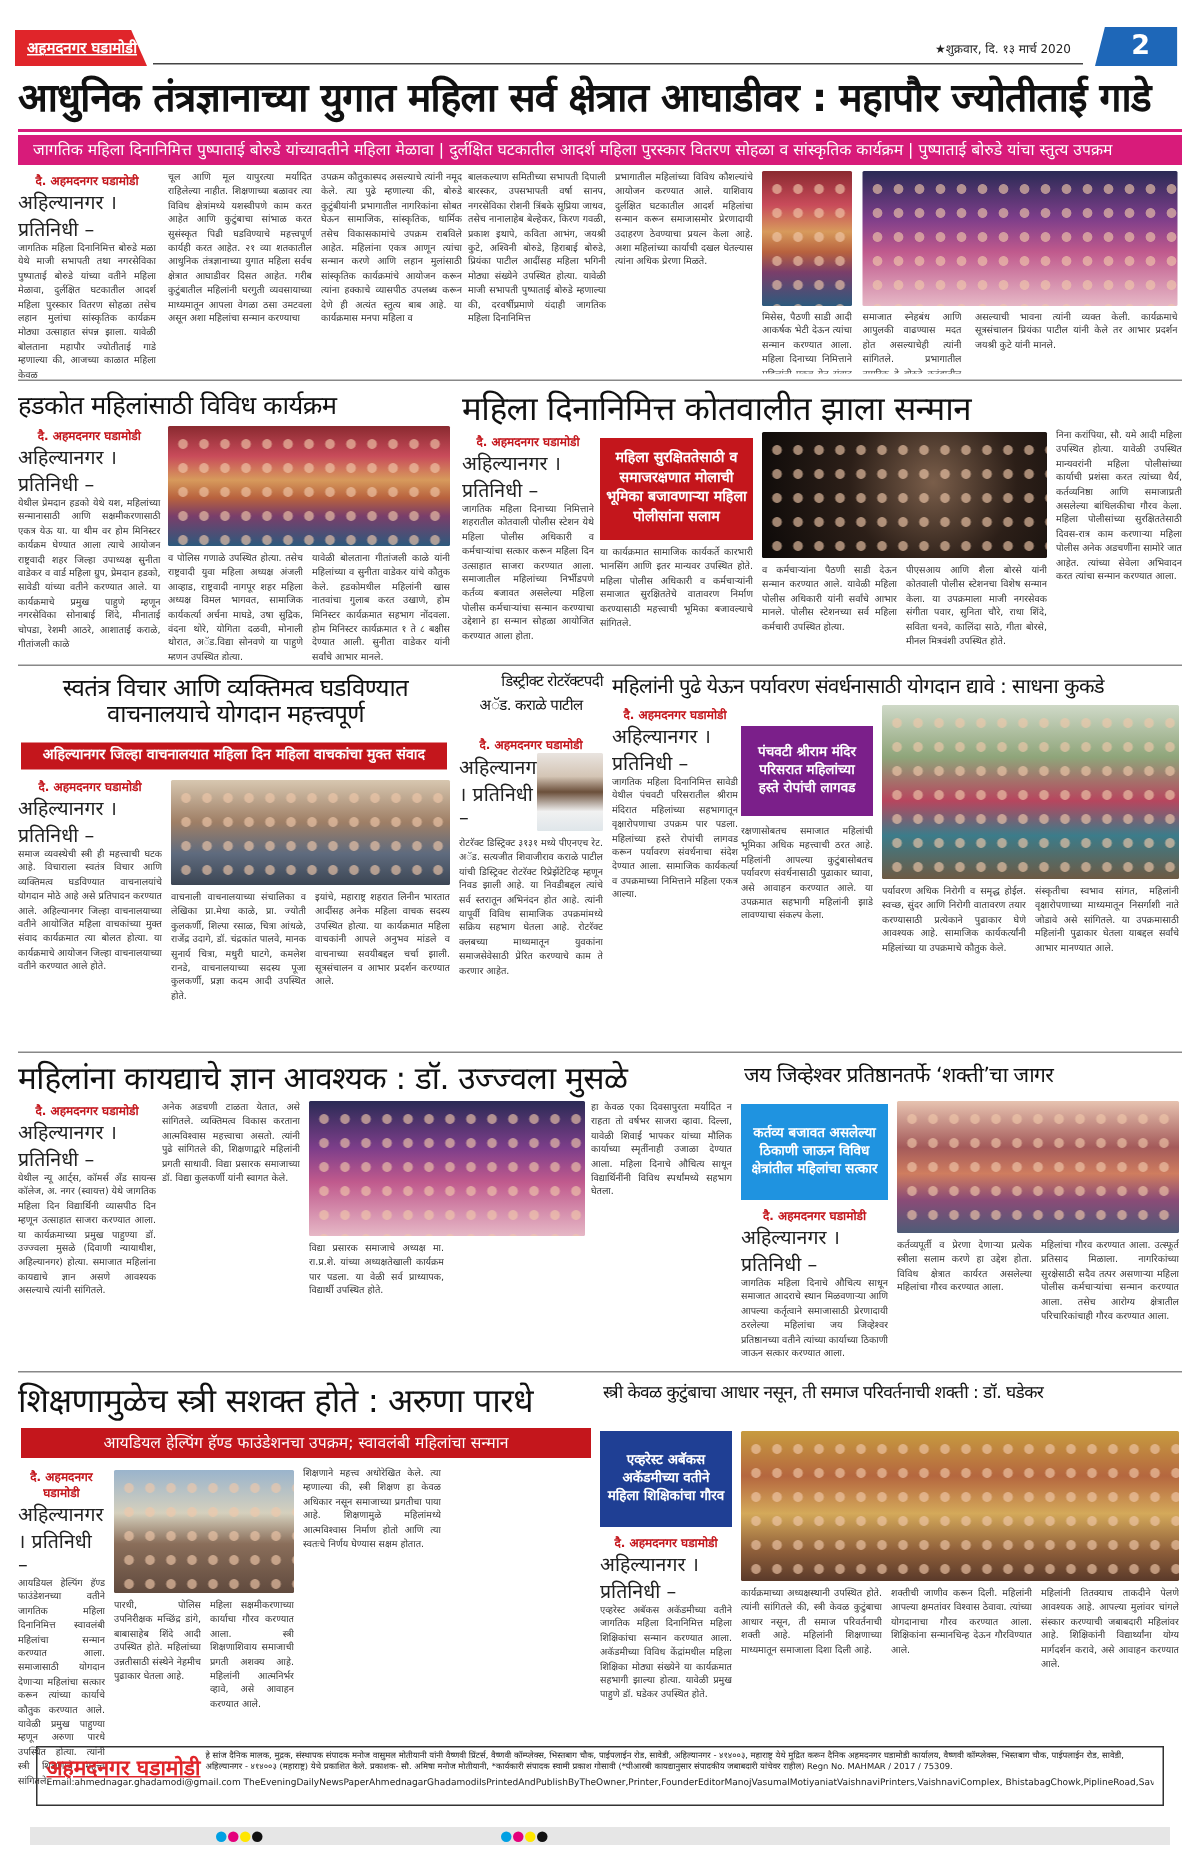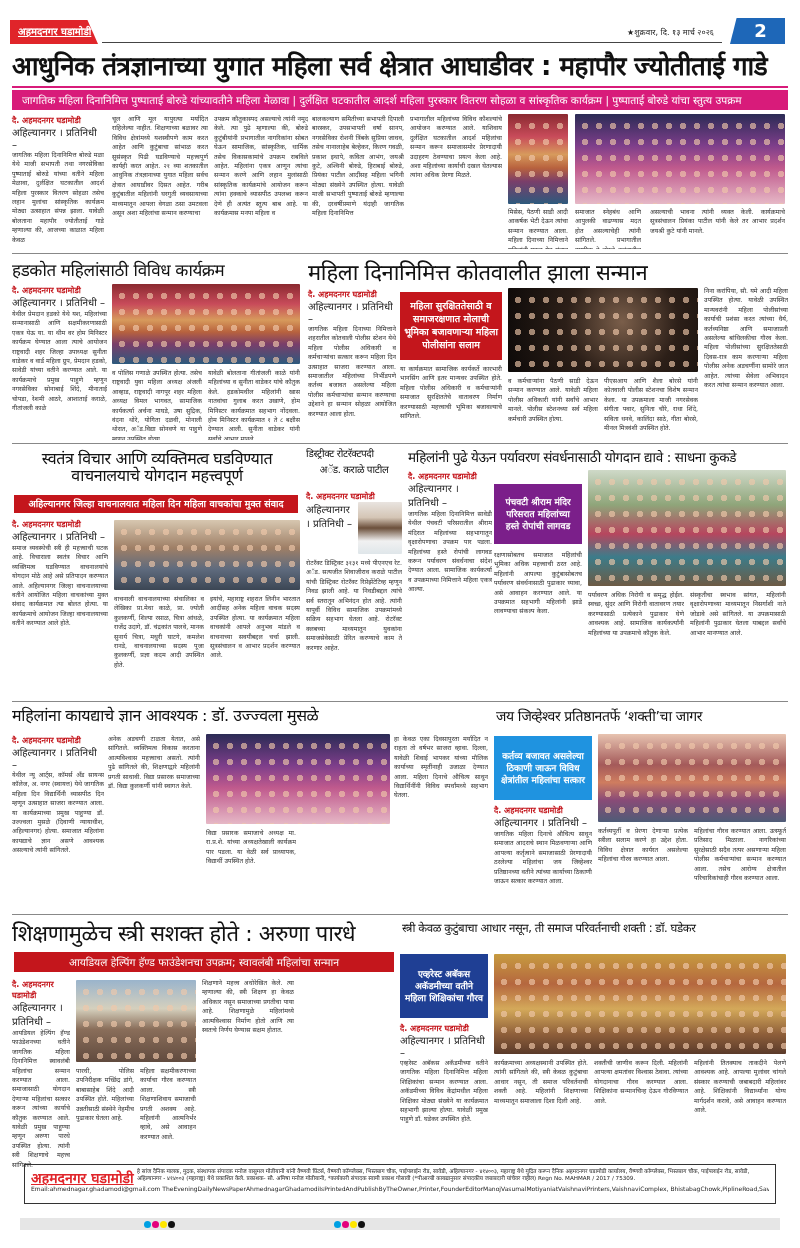--- a/index.html
+++ b/index.html
@@ -7,22 +7,22 @@
 .abs{position:absolute}
 .masthead{left:10px;top:20px;width:88px;height:24px;background:#e0252a;clip-path:polygon(0 0,88% 0,100% 100%,0 100%)}
 .masthead span{display:block;color:#fff;font-weight:bold;font-size:10px;padding:4px 0 0 8px;text-decoration:underline}
 .topline{left:102px;top:42px;width:620px;height:1px;background:#444}
 .date{right:86px;top:26px;font-size:8px;color:#222}
 .pagenum{left:730px;top:18px;width:55px;height:26px;background:#1e67b8;clip-path:polygon(12% 0,100% 0,100% 100%,0 100%);color:#fff;font-weight:bold;font-size:18px;text-align:center;line-height:26px;padding-left:6px}
 .main-headline{left:12px;top:48px;width:776px;font-size:26px;font-weight:bold;color:#111;letter-spacing:-0.5px;white-space:nowrap;line-height:36px}
 .rule-pink{left:12px;top:86px;width:776px;height:2px;background:#d81b7a}
 .banner-pink{left:12px;top:90px;width:776px;height:20px;background:#d81b7a;color:#fff;font-size:10.5px;line-height:20px;padding-left:10px;white-space:nowrap;overflow:hidden}
 .col{font-size:6.3px;line-height:9.4px;color:#333;text-align:justify;overflow:hidden}
-.byline{font-size:8px;font-weight:bold;color:#c4161c;text-align:left}
-.dateline{font-size:10px;color:#222}
+.byline{font-size:8px;font-weight:bold;color:#c4161c;text-align:center}
+.dateline{font-size:13px;color:#222}
 .photo{overflow:hidden;border-radius:1px}
 .ph-crowd{background:linear-gradient(180deg,#8a2a30 0%,#c84b5a 25%,#d79a5c 45%,#b8623e 60%,#7a3e6a 75%,#2d5a7d 100%)}
 .ph-night{background:radial-gradient(circle at 60% 40%,#7a5e4a 0%,#2c1f18 45%,#0c0908 100%)}
 .ph-green{background:linear-gradient(180deg,#cfd9c8 0%,#8fa57a 30%,#b7465e 55%,#3c7c8a 75%,#6d5a44 100%)}
 .ph-hall{background:linear-gradient(180deg,#d7c7b0 0%,#9f7f66 40%,#5f6b7e 70%,#3c4654 100%)}
 .ph-stage{background:linear-gradient(180deg,#2b2b55 0%,#7d3e8a 35%,#c05a8d 60%,#e6b8c6 100%)}
 .ph-group{background:linear-gradient(180deg,#e7c3b0 0%,#a45a5a 35%,#cf7d5f 55%,#8a4b77 75%,#4e5c77 100%)}
 .ph-field{background:linear-gradient(180deg,#9ab4cc 0%,#d5d0bd 35%,#8a6e5a 60%,#604a3e 100%)}
 .ph-gold{background:linear-gradient(180deg,#c79b3f 0%,#b5673f 30%,#d4a95a 55%,#8f5f3a 80%,#5a3a2a 100%)}
 .ph-portrait{background:linear-gradient(180deg,#e9e4e0 0%,#d4c5b5 30%,#6b4f3a 50%,#f1f1f1 75%,#dfe6ea 100%)}
@@ -38,21 +38,21 @@
 .regbar{left:20px;top:1218px;width:760px;height:12px;background:#e6e6e6}
 .dot{position:absolute;width:7px;height:7px;border-radius:50%;top:2.5px}
 </style>
 </head>
 <body>
 
 <div class="abs masthead">
     <span>अहमदनगर घडामोडी</span>
   </div>
 <div class="abs topline"></div>
-<div class="abs date">★शुक्रवार, दि. १३ मार्च २०२६</div>
+<div class="abs date">★शुक्रवार, दि. १३ मार्च 2020</div>
 <div class="abs pagenum">2</div>
 
 <div class="abs main-headline">आधुनिक तंत्रज्ञानाच्या युगात महिला सर्व क्षेत्रात आघाडीवर : महापौर ज्योतीताई गाडे</div>
 <div class="abs rule-pink"></div>
 <div class="abs banner-pink">जागतिक महिला दिनानिमित्त पुष्पाताई बोरुडे यांच्यावतीने महिला मेळावा | दुर्लक्षित घटकातील आदर्श महिला पुरस्कार वितरण सोहळा व सांस्कृतिक कार्यक्रम | पुष्पाताई बोरुडे यांचा स्तुत्य उपक्रम</div>
 
 <div class="abs" style="left:12px;top:114px;width:92px">
   <div class="byline">दै. अहमदनगर घडामोडी</div>
   <div class="dateline">अहिल्यानगर । प्रतिनिधी –</div>
   <div class="col" style="height:115px">जागतिक महिला दिनानिमित्त बोरुडे मळा येथे माजी सभापती तथा नगरसेविका पुष्पाताई बोरुडे यांच्या वतीने महिला मेळावा, दुर्लक्षित घटकातील आदर्श महिला पुरस्कार वितरण सोहळा तसेच लहान मुलांचा सांस्कृतिक कार्यक्रम मोठ्या उत्साहात संपन्न झाला. यावेळी बोलताना महापौर ज्योतीताई गाडे म्हणाल्या की, आजच्या काळात महिला केवळ</div>
@@ -107,21 +107,21 @@
   <div class="byline">दै. अहमदनगर घडामोडी</div>
   <div class="dateline">अहिल्यानगर । प्रतिनिधी –</div>
   <div class="col" style="height:152px">समाज व्यवस्थेची स्त्री ही महत्त्वाची घटक आहे. विचाराला स्वतंत्र विचार आणि व्यक्तिमत्व घडविण्यात वाचनालयांचे योगदान मोठे आहे असे प्रतिपादन करण्यात आले. अहिल्यानगर जिल्हा वाचनालयाच्या वतीने आयोजित महिला वाचकांच्या मुक्त संवाद कार्यक्रमात त्या बोलत होत्या. या कार्यक्रमाचे आयोजन जिल्हा वाचनालयाच्या वतीने करण्यात आले होते.</div>
 </div>
 <div class="abs photo ph-hall" style="left:114px;top:520px;width:186px;height:70px">
     <div class="faces"></div>
   </div>
 <div class="abs col" style="left:114px;top:594px;width:90px;height:96px">वाचनाली वाचनालयाच्या संचालिका व लेखिका प्रा.मेधा काळे, प्रा. ज्योती कुलकर्णी, शिल्पा रसाळ, चित्रा आंधळे, राजेंद्र उदागे, डॉ. चंद्रकांत पालवे, मानक सुनार्य चित्रा, मधुरी घाटगे, कमलेश रानडे, वाचनालयाच्या सदस्य पूजा कुलकर्णी, प्रज्ञा कदम आदी उपस्थित होते.</div>
 <div class="abs col" style="left:210px;top:594px;width:90px;height:96px">इयांचे, महाराष्ट्र शहरात लिनीन भारतात आदींसह अनेक महिला वाचक सदस्य उपस्थित होत्या. या कार्यक्रमात महिला वाचकांनी आपले अनुभव मांडले व वाचनाच्या सवयीबद्दल चर्चा झाली. सूत्रसंचालन व आभार प्रदर्शन करण्यात आले.</div>
 
-<div class="abs sec-headline" style="left:306px;top:446px;width:96px;font-size:10px;text-align:left">डिस्ट्रीक्ट रोटरॅक्टपदी</div>
+<div class="abs sec-headline" style="left:306px;top:446px;width:96px;font-size:10px;text-align:right">डिस्ट्रीक्ट रोटरॅक्टपदी</div>
 <div class="abs sec-headline" style="left:306px;top:462px;width:96px;font-size:10px;text-align:center">अॅड. कराळे पाटील</div>
 <div class="abs byline" style="left:306px;top:490px;width:96px">दै. अहमदनगर घडामोडी</div>
 <div class="abs dateline" style="left:306px;top:502px;width:50px">अहिल्यानगर । प्रतिनिधी –</div>
 <div class="abs photo ph-portrait" style="left:358px;top:502px;width:44px;height:52px"></div>
 <div class="abs col" style="left:306px;top:558px;width:96px;height:132px">रोटरॅक्ट डिस्ट्रिक्ट ३१३१ मध्ये पीएनएच रेट. अॅड. सत्यजीत शिवाजीराव कराळे पाटील यांची डिस्ट्रिक्ट रोटरॅक्ट रिप्रेझेंटेटिव्ह म्हणून निवड झाली आहे. या निवडीबद्दल त्यांचे सर्व स्तरातून अभिनंदन होत आहे. त्यांनी यापूर्वी विविध सामाजिक उपक्रमांमध्ये सक्रिय सहभाग घेतला आहे. रोटरॅक्ट क्लबच्या माध्यमातून युवकांना समाजसेवेसाठी प्रेरित करण्याचे काम ते करणार आहेत.</div>
 
 <div class="abs sec-headline" style="left:408px;top:448px;width:382px;font-size:13.5px">महिलांनी पुढे येऊन पर्यावरण संवर्धनासाठी योगदान द्यावे : साधना कुकडे</div>
 <div class="abs" style="left:408px;top:470px;width:84px">
   <div class="byline">दै. अहमदनगर घडामोडी</div>
   <div class="dateline">अहिल्यानगर । प्रतिनिधी –</div>
@@ -129,21 +129,21 @@
 </div>
 <div class="abs callbox" style="left:494px;top:484px;width:88px;height:60px;background:#7b1f8a;font-size:9px">पंचवटी श्रीराम मंदिर परिसरात महिलांच्या हस्ते रोपांची लागवड</div>
 <div class="abs col" style="left:494px;top:550px;width:88px;height:140px">रक्षणासोबतच समाजात महिलांची भूमिका अधिक महत्त्वाची ठरत आहे. महिलांनी आपल्या कुटुंबासोबतच पर्यावरण संवर्धनासाठी पुढाकार घ्यावा, असे आवाहन करण्यात आले. या उपक्रमात सहभागी महिलांनी झाडे लावण्याचा संकल्प केला.</div>
 <div class="abs photo ph-green" style="left:588px;top:470px;width:198px;height:116px">
     <div class="faces"></div>
   </div>
 <div class="abs col" style="left:588px;top:590px;width:96px;height:100px">पर्यावरण अधिक निरोगी व समृद्ध होईल. स्वच्छ, सुंदर आणि निरोगी वातावरण तयार करण्यासाठी प्रत्येकाने पुढाकार घेणे आवश्यक आहे. सामाजिक कार्यकर्त्यांनी महिलांच्या या उपक्रमाचे कौतुक केले.</div>
 <div class="abs col" style="left:690px;top:590px;width:96px;height:100px">संस्कृतीचा स्वभाव सांगत, महिलांनी वृक्षारोपणाच्या माध्यमातून निसर्गाशी नाते जोडावे असे सांगितले. या उपक्रमासाठी महिलांनी पुढाकार घेतला याबद्दल सर्वांचे आभार मानण्यात आले.</div>
 <div class="abs hr" style="left:12px;top:701px;width:776px"></div>
 
-<div class="abs sec-headline" style="left:12px;top:704px;width:478px;font-size:16px">महिलांना कायद्याचे ज्ञान आवश्यक : डॉ. उज्ज्वला मुसळे</div>
+<div class="abs sec-headline" style="left:12px;top:704px;width:478px;font-size:21px">महिलांना कायद्याचे ज्ञान आवश्यक : डॉ. उज्ज्वला मुसळे</div>
 <div class="abs" style="left:12px;top:734px;width:92px">
   <div class="byline">दै. अहमदनगर घडामोडी</div>
   <div class="dateline">अहिल्यानगर । प्रतिनिधी –</div>
   <div class="col" style="height:160px">येथील न्यू आर्ट्स, कॉमर्स अँड सायन्स कॉलेज, अ. नगर (स्वायत्त) येथे जागतिक महिला दिन विद्यार्थिनी व्यासपीठ दिन म्हणून उत्साहात साजरा करण्यात आला. या कार्यक्रमाच्या प्रमुख पाहुण्या डॉ. उज्ज्वला मुसळे (दिवाणी न्यायाधीश, अहिल्यानगर) होत्या. समाजात महिलांना कायद्याचे ज्ञान असणे आवश्यक असल्याचे त्यांनी सांगितले.</div>
 </div>
 <div class="abs col" style="left:108px;top:734px;width:92px;height:176px">अनेक अडचणी टाळता येतात, असे सांगितले. व्यक्तिमत्व विकास करताना आत्मविश्वास महत्त्वाचा असतो. त्यांनी पुढे सांगितले की, शिक्षणाद्वारे महिलांनी प्रगती साधावी. विद्या प्रसारक समाजाच्या डॉ. विद्या कुलकर्णी यांनी स्वागत केले.</div>
 <div class="abs photo ph-stage" style="left:206px;top:734px;width:184px;height:90px">
     <div class="faces"></div>
   </div>
 <div class="abs col" style="left:206px;top:828px;width:90px;height:82px">विद्या प्रसारक समाजाचे अध्यक्ष मा. रा.प्र.शे. यांच्या अध्यक्षतेखाली कार्यक्रम पार पडला. या वेळी सर्व प्राध्यापक, विद्यार्थी उपस्थित होते.</div>

